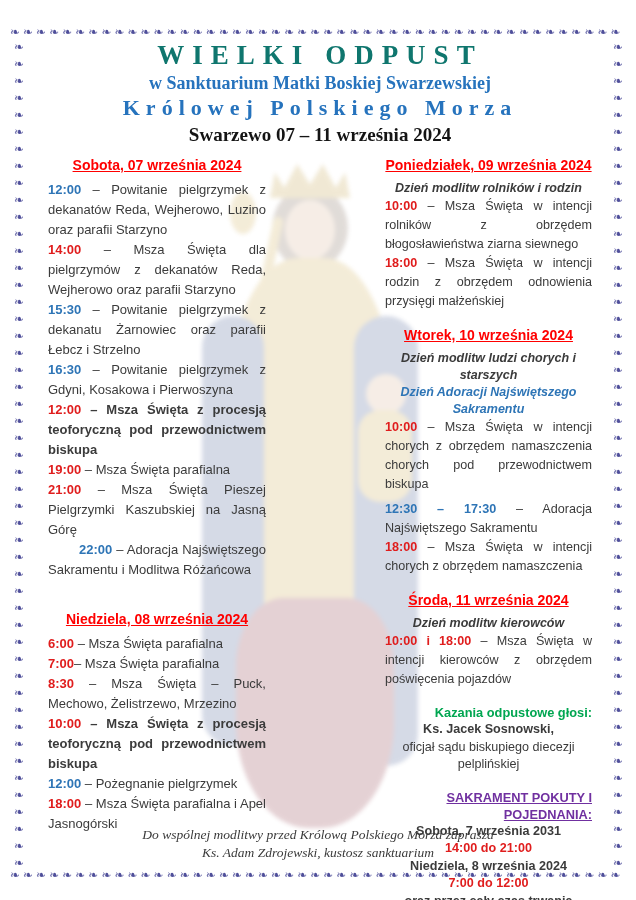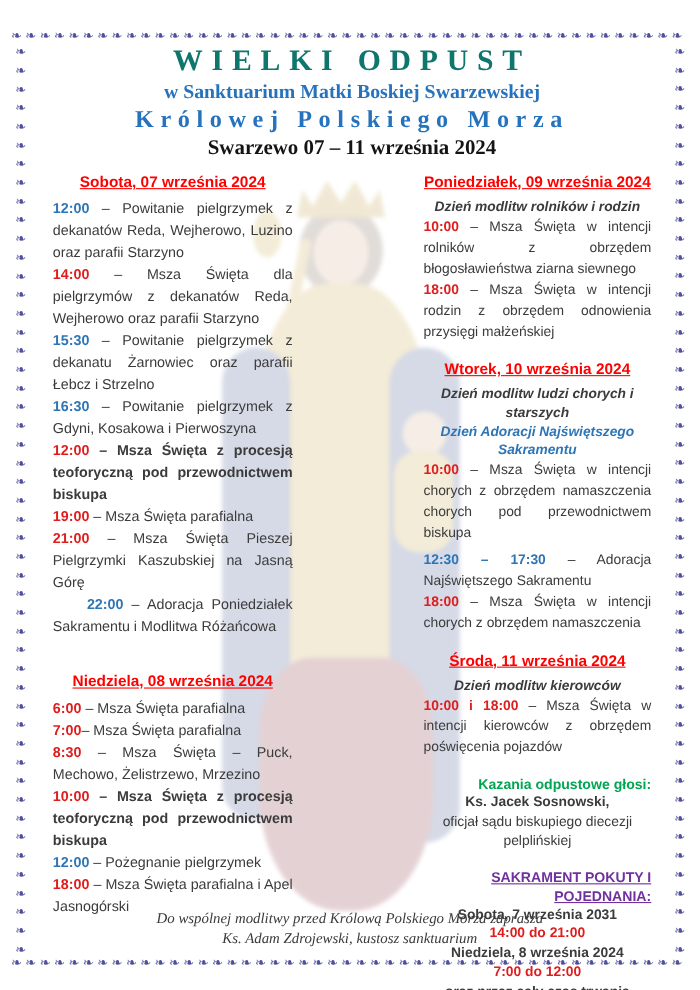--- a/index.html
+++ b/index.html
@@ -107,21 +107,21 @@
       <div class="col col-left" id="col-left">
           <section class="section schedule">
             <div class="day-heading">Sobota, 07 września 2024</div>
             <p class="event"><span class="time" style="color: rgb(46, 117, 182);">12:00</span><span> – Powitanie pielgrzymek z dekanatów Reda, Wejherowo, Luzino oraz parafii Starzyno</span></p>
             <p class="event"><span class="time" style="color: rgb(224, 29, 29);">14:00</span><span> – Msza Święta dla pielgrzymów z dekanatów Reda, Wejherowo oraz parafii Starzyno</span></p>
             <p class="event"><span class="time" style="color: rgb(46, 117, 182);">15:30</span><span> – Powitanie pielgrzymek z dekanatu Żarnowiec oraz parafii Łebcz i Strzelno</span></p>
             <p class="event"><span class="time" style="color: rgb(46, 117, 182);">16:30</span><span> – Powitanie pielgrzymek z Gdyni, Kosakowa i Pierwoszyna</span></p>
             <p class="event bold"><span class="time" style="color: rgb(224, 29, 29);">12:00</span><span> – Msza Święta z procesją teoforyczną pod przewodnictwem biskupa</span></p>
             <p class="event"><span class="time" style="color: rgb(224, 29, 29);">19:00</span><span> – Msza Święta parafialna</span></p>
             <p class="event"><span class="time" style="color: rgb(224, 29, 29);">21:00</span><span> – Msza Święta Pieszej Pielgrzymki Kaszubskiej na Jasną Górę</span></p>
-            <p class="event"><span class="time" style="color: rgb(46, 117, 182); margin-left: 31px;">22:00</span><span> – Adoracja Poniedziałek Sakramentu i Modlitwa Różańcowa</span></p>
+            <p class="event"><span class="time" style="color: rgb(46, 117, 182); margin-left: 31px;">22:00</span><span> – Adoracja Najświętszego Sakramentu i Modlitwa Różańcowa</span></p>
           </section>
           <section class="section schedule">
             <div class="day-heading">Niedziela, 08 września 2024</div>
             <p class="event"><span class="time" style="color: rgb(224, 29, 29);">6:00</span><span> – Msza Święta parafialna</span></p>
             <p class="event"><span class="time" style="color: rgb(224, 29, 29);">7:00</span><span>– Msza Święta parafialna</span></p>
             <p class="event"><span class="time" style="color: rgb(224, 29, 29);">8:30</span><span> – Msza Święta – Puck, Mechowo, Żelistrzewo, Mrzezino</span></p>
             <p class="event bold"><span class="time" style="color: rgb(224, 29, 29);">10:00</span><span> – Msza Święta z procesją teoforyczną pod przewodnictwem biskupa</span></p>
             <p class="event"><span class="time" style="color: rgb(46, 117, 182);">12:00</span><span> – Pożegnanie pielgrzymek</span></p>
             <p class="event"><span class="time" style="color: rgb(224, 29, 29);">18:00</span><span> – Msza Święta parafialna i Apel Jasnogórski</span></p>
           </section>

